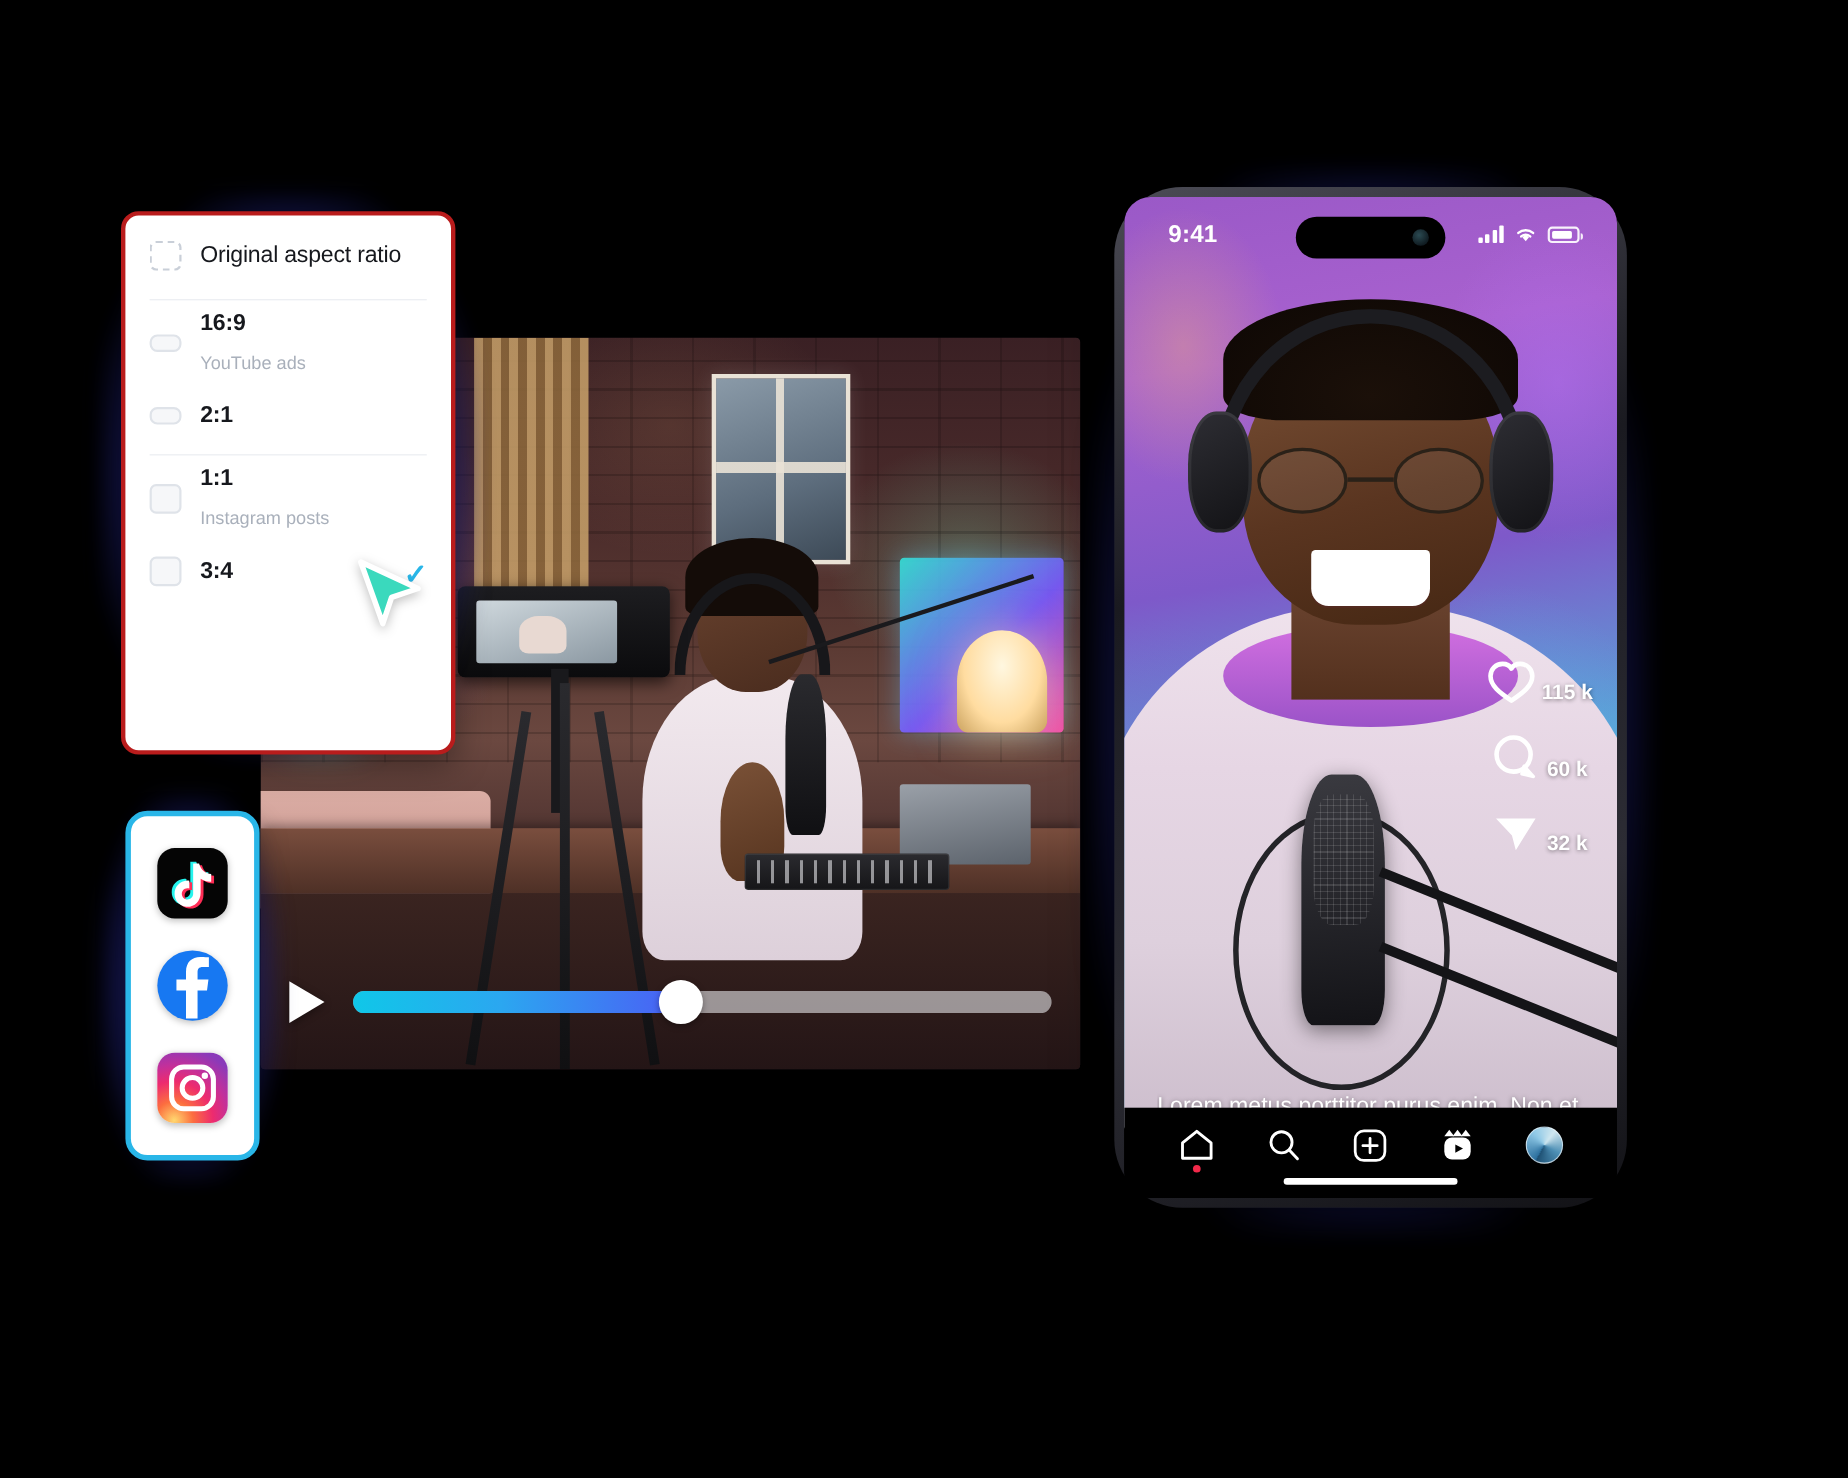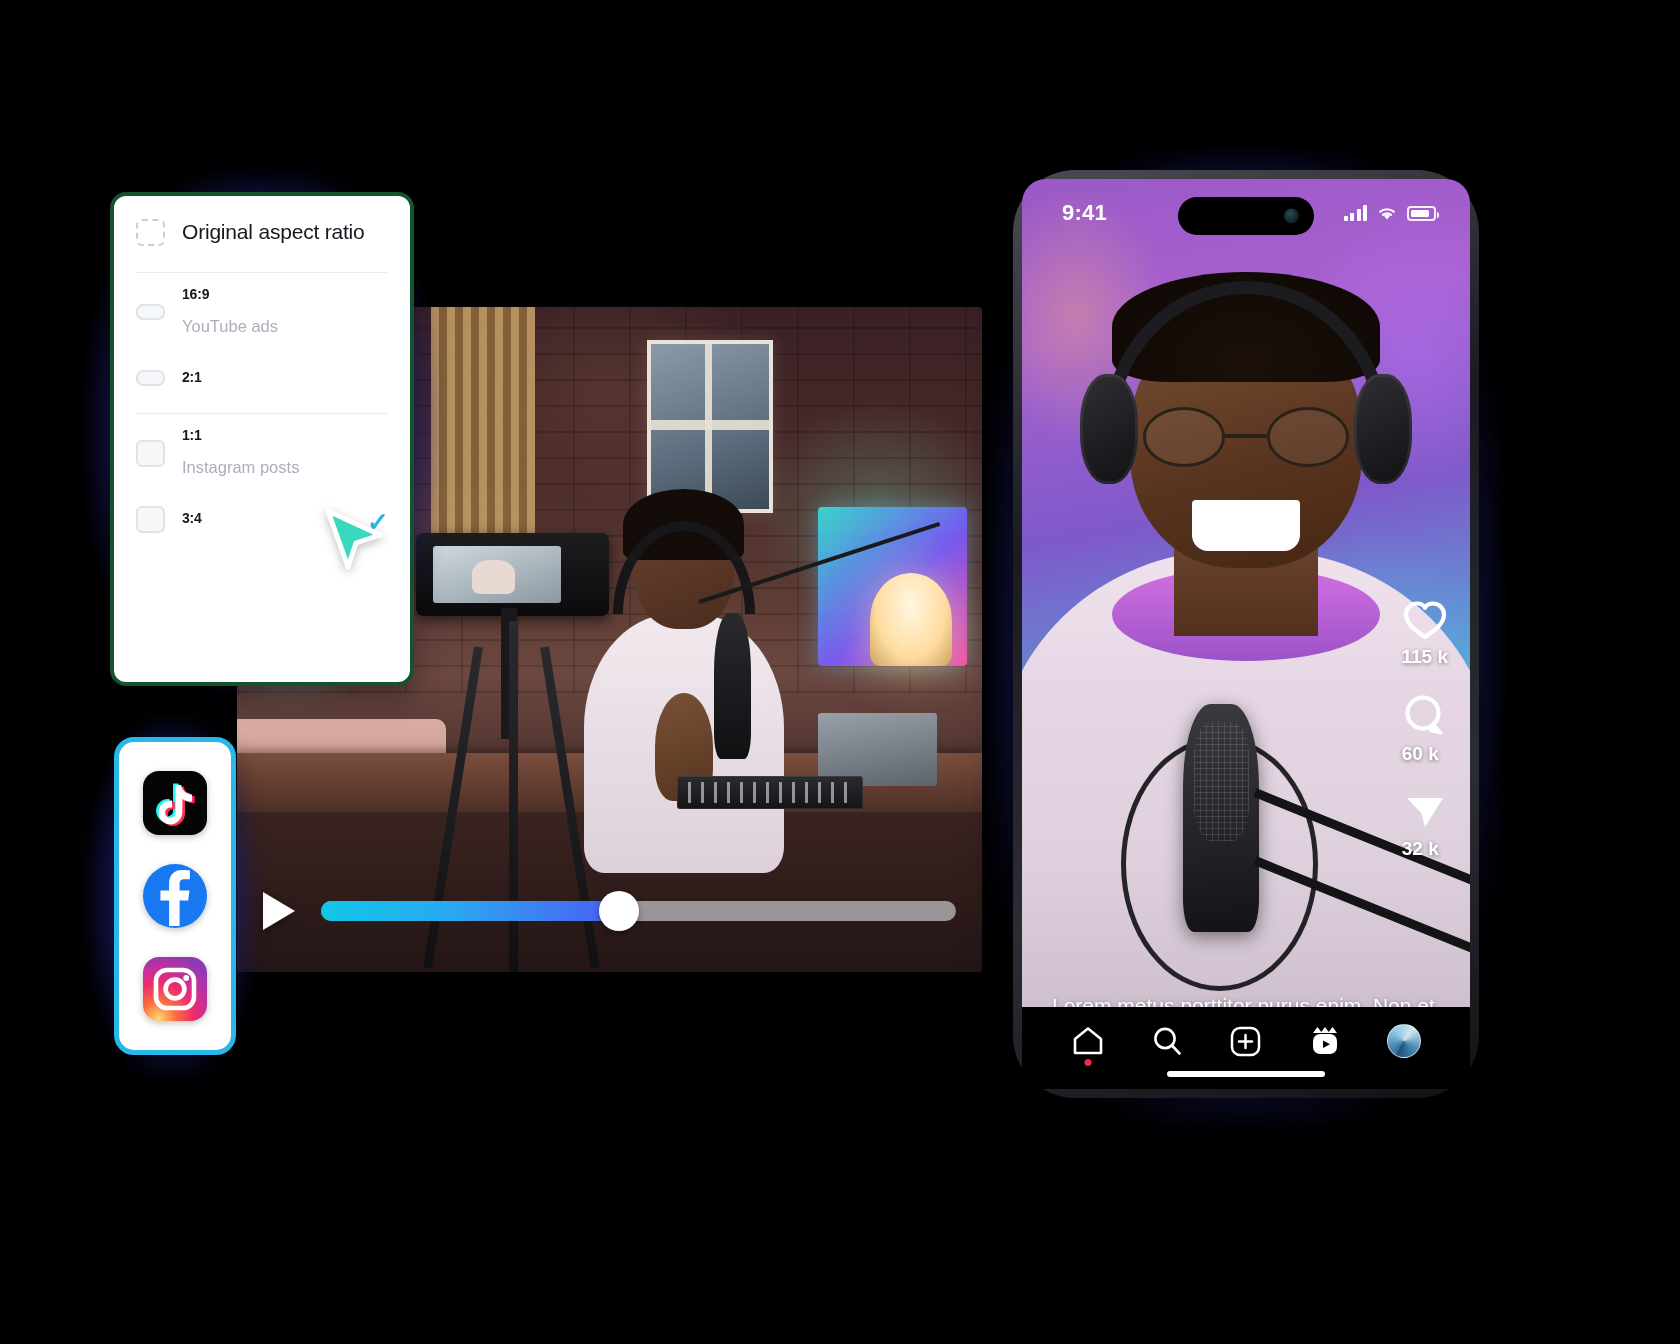--- a/index.html
+++ b/index.html
@@ -195,35 +195,35 @@
   .ar-glow{
     position:absolute; left:92px; top:177px; width:340px; height:510px;
     border-radius: 26px;
     background: radial-gradient(ellipse at 50% 50%, rgba(46,50,160,0.95), rgba(30,32,120,0.55) 62%, rgba(10,10,40,0) 78%);
     filter: blur(9px);
   }
   .ar-panel{
     position:absolute; left:110px; top:192px;
     width:304px; height:494px;
     background:#ffffff; border-radius:16px;
-    border: 4px solid #14532d;
+    border: 4px solid #b91c1c;
     box-shadow: 0 10px 30px rgba(0,0,0,0.35);
     overflow:hidden;
   }
   .ar-row{
     display:flex; align-items:center; gap:17px;
     padding: 0 22px;
     height:62px;
     cursor:pointer;
   }
   .ar-row.tall{ height:70px; }
   .ar-head{ height:72px; }
   .ar-labels{ display:flex; flex-direction:column; justify-content:center; }
   .ar-title{
-    font-size:14px; color:#16181d; font-weight:700; letter-spacing:-0.2px;
+    font-size:21px; color:#16181d; font-weight:700; letter-spacing:-0.2px;
     line-height:1.22;
   }
   .ar-title.plain{ font-weight:500; font-size:21px; }
   .ar-sub{ font-size:16.5px; color:#a9b0bb; line-height:1.5; margin-top:11px; }
   .ar-box{
     flex:0 0 auto; width:29px; height:27px;
     border:2px solid #dfe3e9; border-radius:6px; background:#f6f7f9;
   }
   .ar-box.dashed{ border:2px dashed #c9cfd8; background:#fff; }
   .ar-box.wide{ width:29px; height:16px; border-radius:7px; }
@@ -406,21 +406,21 @@
     content:""; position:absolute; right:15px; top:50%; transform:translateY(-50%);
     width:15px; height:15px; border-radius:50%;
     background: radial-gradient(circle at 40% 35%, #2b4a52, #101c22 70%);
   }
 
   
   .ph-rail{
     position:absolute; right:22px; top:420px; z-index:10;
     display:flex; flex-direction:column; align-items:center; gap:26px;
   }
-  .ph-eng{ display:flex; flex-direction:column; align-items:flex-start; gap:5px; cursor:pointer; }
+  .ph-eng{ display:flex; flex-direction:row; align-items:flex-end; gap:5px; cursor:pointer; }
   .ph-eng-count{
     color:#fff; font-size:19px; font-weight:600;
     text-shadow: 0 1px 4px rgba(0,0,0,0.45);
   }
 
   
   .ph-caption{
     position:absolute; left:0; right:0; bottom:0; z-index:10;
     padding: 0 26px 18px 30px;
   }

